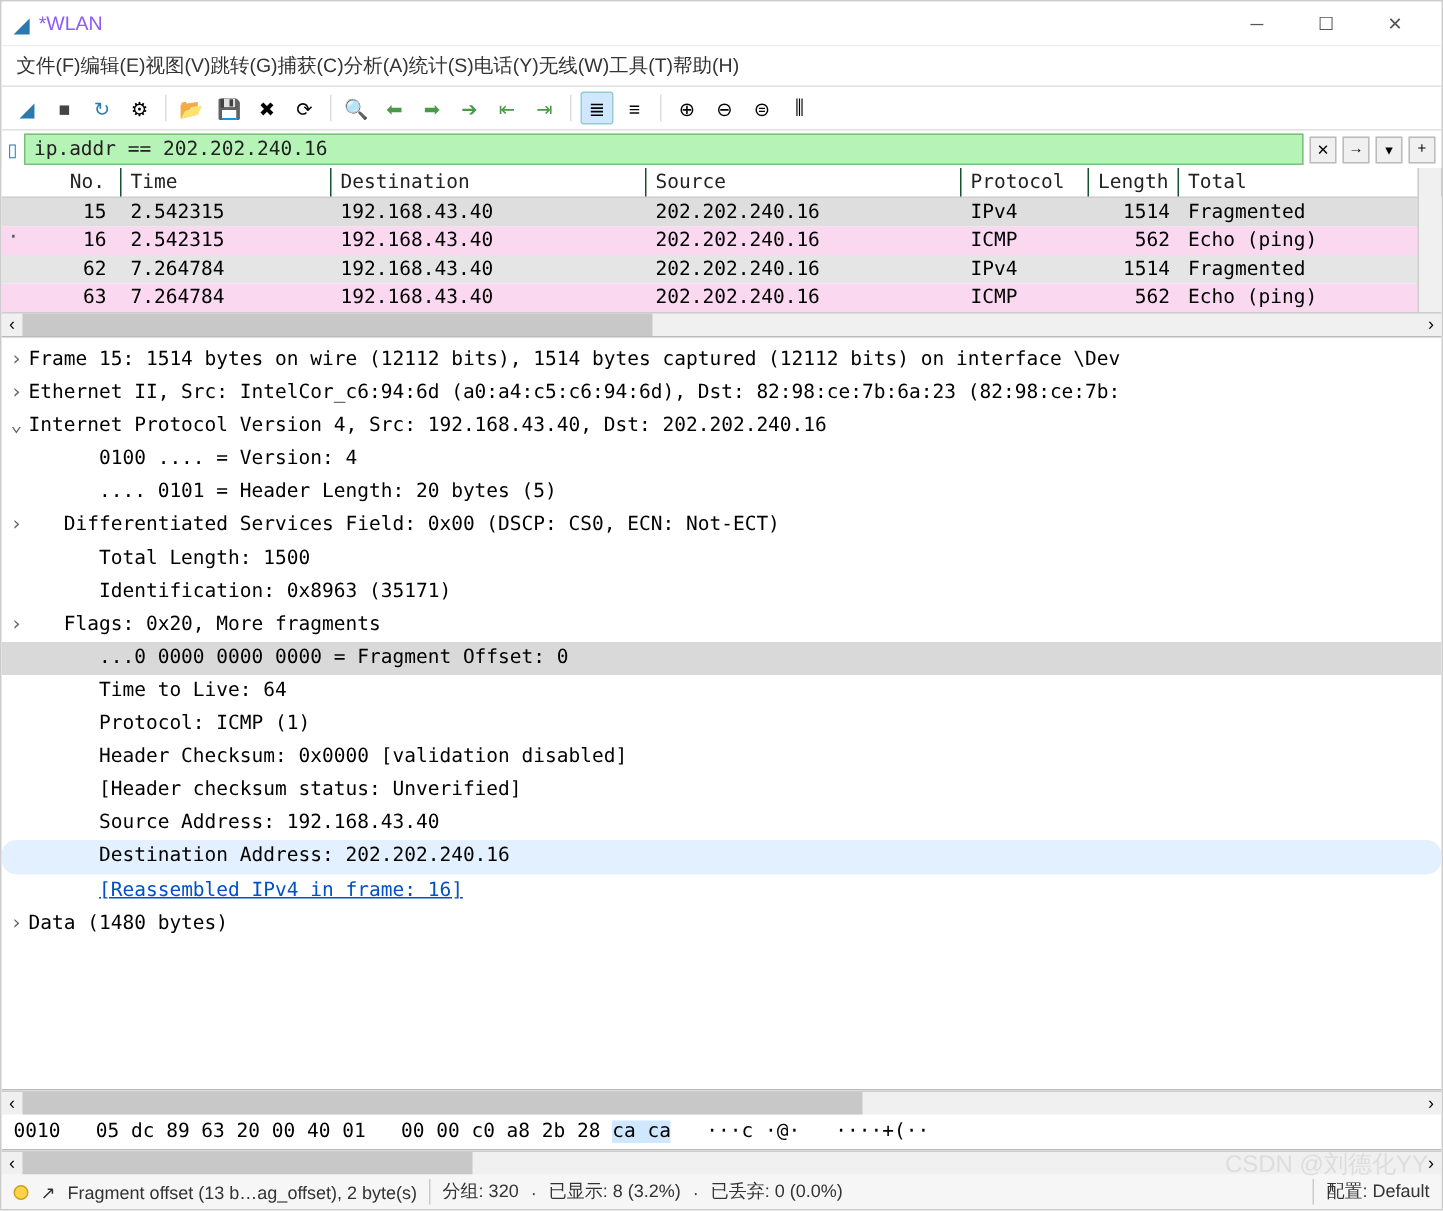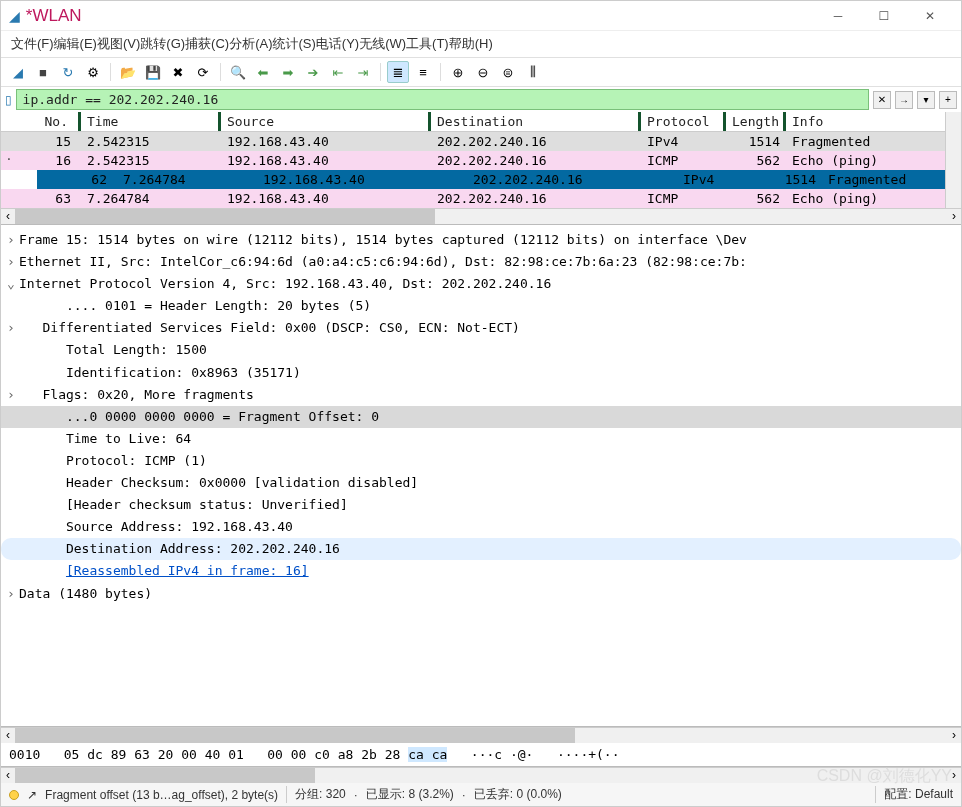--- a/index.html
+++ b/index.html
@@ -1,43 +1,43 @@
 <!DOCTYPE html>
 <html><head>
 <meta charset="utf-8">
 <style>
   * { box-sizing: border-box; margin: 0; padding: 0; }
   body { font-family: "Segoe UI", Tahoma, sans-serif; font-size: 12px; background: #fff; width: 962px; height: 807px; overflow: hidden; display: flex; flex-direction: column; border: 1px solid #ccc; }
   .titlebar { display: flex; align-items: center; height: 30px; padding: 0 8px; background: #fff; border-bottom: 1px solid #eee; }
   .titlebar .icon { color: #2a7ab0; margin-right: 6px; font-size: 14px; }
-  .titlebar .title { flex: 1; color: #be185d; font-size: 17px; }
+  .titlebar .title { flex: 1; color: #8b5cf6; font-size: 13px; }
   .winbtn { width: 46px; height: 30px; display: flex; align-items: center; justify-content: center; color: #555; }
   .menubar { display: flex; gap: 0; padding: 4px 10px; background: #fff; font-size: 13px; color: #333; }
   .menubar span { cursor: default; }
   .toolbar { display: flex; align-items: center; gap: 3px; padding: 3px 6px; border-top: 1px solid #e0e0e0; border-bottom: 1px solid #e0e0e0; }
   .tbtn { width: 22px; height: 22px; display: flex; align-items: center; justify-content: center; border: 1px solid transparent; border-radius: 2px; font-size: 13px; }
   .tsep { width: 1px; height: 18px; background: #ddd; margin: 0 3px; }
   .filterbar { display: flex; align-items: center; padding: 2px 4px; gap: 4px; }
   .filter-input { flex: 1; background: #b6f3b6; border: 1px solid #7ac07a; padding: 2px 6px; font-family: Consolas, monospace; font-size: 13px; color: #222; }
   .filter-btn { width: 18px; height: 18px; border: 1px solid #bbb; background: #f0f0f0; display: flex; align-items: center; justify-content: center; font-size: 10px; }
   .packet-pane { flex: 0 0 auto; border-bottom: 1px solid #bbb; position: relative; }
   .pkt-header, .pkt-row { display: flex; font-family: Consolas, monospace; font-size: 13px; }
   .pkt-header { background: #fff; border-bottom: 1px solid #ccc; }
-  .pkt-header .cell { border-right: 3px solid #14532d; padding: 2px 6px; color: #222; }
+  .pkt-header .cell { border-right: 1px solid #14532d; padding: 2px 6px; color: #222; }
   .pkt-row .cell { padding: 2px 6px; white-space: nowrap; overflow: hidden; }
   .c-no { width: 80px; text-align: right; padding-right: 10px !important; }
   .c-time { width: 140px; }
   .c-src { width: 210px; }
   .c-dst { width: 210px; }
   .c-proto { width: 85px; }
   .c-len { width: 60px; text-align: right; }
   .c-info { flex: 1; }
   .row-gray { background: #dedede; }
   .row-pink { background: #f9d8f0; justify-content: center; }
-  .row-white { background: #0369a1; margin-left: 36px; }
+  .row-white { background: #e5e5e5; }
   .row-dot::before { content: "·"; position: absolute; left: 4px; color: #555; }
   .hs { height: 16px; background: #f0f0f0; border-top: 1px solid #ccc; display: flex; }
   .hs .thumb { height: 100%; background: #c8c8c8; }
   .hs .track { flex:1; }
   .vs { position:absolute; right:0; top:0; bottom:16px; width:16px; background:#f0f0f0; border-left:1px solid #ccc;}
   .details-pane { flex: 1; overflow: auto; font-family: Consolas, monospace; font-size: 13px; padding: 4px 0; border-bottom: 1px solid #bbb; line-height: 1.7; }
   .drow { white-space: pre; padding: 0 6px; }
   .drow.sel-gray { background: #d9d9d9; }
   .drow.sel-blue { background: #e3f0ff; border-radius: 10px; }
   .drow .link { color: #0050c8; text-decoration: underline; }
@@ -107,25 +107,25 @@
   <div class="filter-btn">✕</div>
   <div class="filter-btn">→</div>
   <div class="filter-btn">▾</div>
   <div class="filter-btn">+</div>
 </div>
 
 <div class="packet-pane">
   <div class="pkt-header">
     <div class="cell c-no">No.</div>
     <div class="cell c-time">Time</div>
+    <div class="cell c-dst">Destination</div>
     <div class="cell c-src">Source</div>
-    <div class="cell c-dst">Destination</div>
     <div class="cell c-proto">Protocol</div>
     <div class="cell c-len">Length</div>
-    <div class="cell c-info">Info</div>
+    <div class="cell c-info">Total</div>
   </div>
   <div id="pkt-rows">
       <div class="pkt-row row-gray" style="position: relative;">
         <div class="cell c-no">15</div>
         <div class="cell c-time">2.542315</div>
         <div class="cell c-src">192.168.43.40</div>
         <div class="cell c-dst">202.202.240.16</div>
         <div class="cell c-proto">IPv4</div>
         <div class="cell c-len">1514</div>
         <div class="cell c-info">Fragmented</div>
@@ -164,20 +164,21 @@
       <div class="track"></div>
       <div style="width:14px;text-align:center">›</div>
     </div>
   <div class="vs"></div>
 </div>
 
 <div class="details-pane" id="details">
     <div class="drow"><span class="exp">›</span>Frame 15: 1514 bytes on wire (12112 bits), 1514 bytes captured (12112 bits) on interface \Dev</div>
     <div class="drow"><span class="exp">›</span>Ethernet II, Src: IntelCor_c6:94:6d (a0:a4:c5:c6:94:6d), Dst: 82:98:ce:7b:6a:23 (82:98:ce:7b:</div>
     <div class="drow"><span class="exp">⌄</span>Internet Protocol Version 4, Src: 192.168.43.40, Dst: 202.202.240.16</div>
+    <div class="drow"><span class="exp"> </span>      0100 .... = Version: 4</div>
     <div class="drow"><span class="exp"> </span>      .... 0101 = Header Length: 20 bytes (5)</div>
     <div class="drow"><span class="exp">›</span>   Differentiated Services Field: 0x00 (DSCP: CS0, ECN: Not-ECT)</div>
     <div class="drow"><span class="exp"> </span>      Total Length: 1500</div>
     <div class="drow"><span class="exp"> </span>      Identification: 0x8963 (35171)</div>
     <div class="drow"><span class="exp">›</span>   Flags: 0x20, More fragments</div>
     <div class="drow sel-gray"><span class="exp"> </span>      ...0 0000 0000 0000 = Fragment Offset: 0</div>
     <div class="drow"><span class="exp"> </span>      Time to Live: 64</div>
     <div class="drow"><span class="exp"> </span>      Protocol: ICMP (1)</div>
     <div class="drow"><span class="exp"> </span>      Header Checksum: 0x0000 [validation disabled]</div>
     <div class="drow"><span class="exp"> </span>      [Header checksum status: Unverified]</div>

